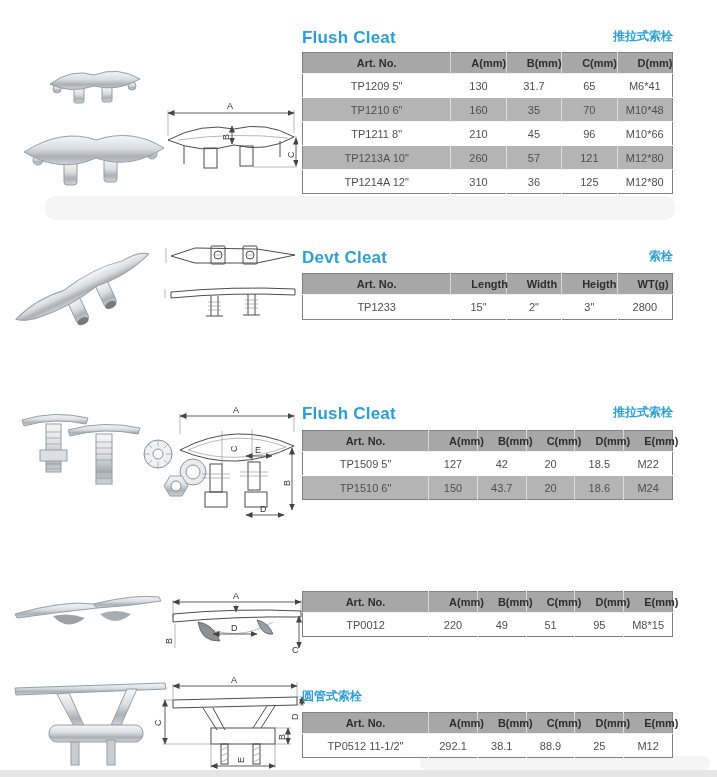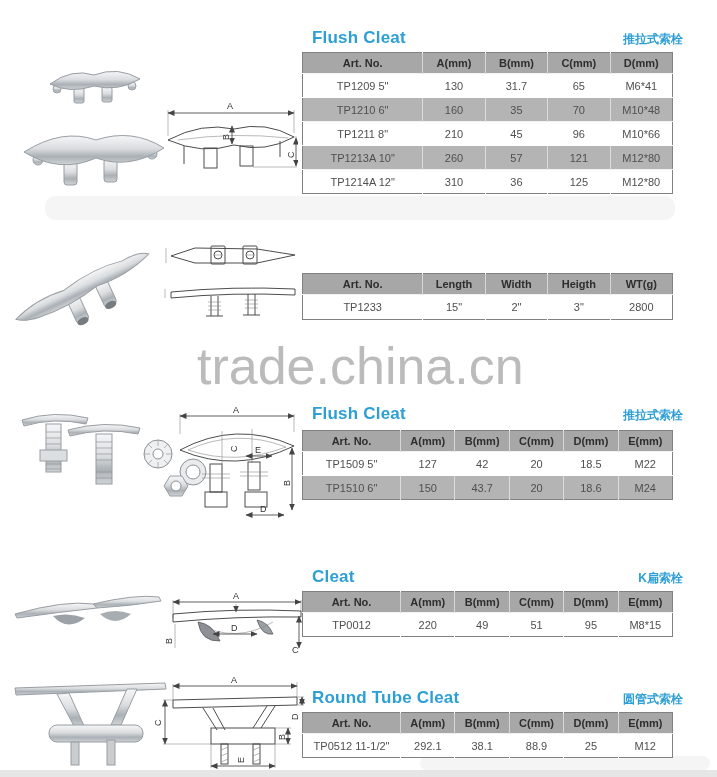--- a/index.html
+++ b/index.html
@@ -4,35 +4,35 @@
 <style>
   html,body { margin:0; padding:0; }
   body {
     width:717px; height:777px; background:#ffffff; position:relative;
     font-family:"Liberation Sans", sans-serif; overflow:hidden;
   }
   .page { position:absolute; left:0; top:0; width:717px; height:777px; }
 
   
   .sec-title {
-    position:absolute; left:312px; width:371px;
-    display:flex; justify-content:space-between; align-items:flex-end;
+    position:absolute; left:302px; width:371px;
+    display:flex; justify-content:space-between; align-items:flex-start;
   }
   .title-en { font-size:17px; font-weight:bold; color:var(--accent); letter-spacing:.2px; }
   .title-zh { font-size:12px; font-weight:bold; color:var(--accent); }
 
   
   table.spec-table {
     position:absolute; left:302px; width:371px;
     border-collapse:collapse; table-layout:fixed;
     border:1px solid #818181; background:#fff;
   }
   .spec-table th {
     background:var(--header-bg); color:#2e2e2e; font-size:11px; font-weight:bold;
-    height:20px; padding:0 6px; border-left:1px solid rgba(255,255,255,.55);
+    height:20px; padding:0 20px; border-left:1px solid rgba(255,255,255,.55);
     text-align:center;
   }
   .spec-table td {
     font-size:11px; color:#4f4f4f; text-align:center; height:23px; padding:0 2px;
     border-left:1px solid rgba(255,255,255,.55); border-top:1px solid rgba(255,255,255,.85);
   }
   .spec-table th:first-child, .spec-table td:first-child { border-left:none; }
   .spec-table tbody tr:nth-child(even) td { background:var(--alt-row); }
   .cols5 th:first-child, .cols5 td:first-child { width:29%; }
   .cols6 th:first-child, .cols6 td:first-child { width:23%; }
@@ -72,21 +72,20 @@
       <marker id="arw" markerWidth="8" markerHeight="8" refX="6.5" refY="3" orient="auto-start-reverse" markerUnits="userSpaceOnUse">
         <path d="M0,0 L7,3 L0,6 Z" fill="#444"></path>
       </marker>
     </defs>
   </svg>
 
   <div class="smudge" style="left:45px;top:196px;width:630px;height:24px"></div>
   <div class="smudge" style="left:420px;top:756px;width:290px;height:14px"></div>
   <div class="bottom-strip"></div>
 
-  <div class="watermark">trade.china.cn</div>
 
   <svg class="illus" style="left:8px;top:40px" width="290" height="155" viewBox="0 0 290 155">
     <g>
       <circle cx="49" cy="49" r="4" class="met"></circle>
         <circle cx="124" cy="46" r="4" class="met"></circle>
       <rect x="66" y="48" width="10" height="15" rx="2" class="met"></rect>
       <rect x="94" y="47" width="10" height="15" rx="2" class="met"></rect>
       <path d="M42,44 Q64,28 86,35 Q110,26 132,39 Q110,52 86,46 Q62,54 42,44 Z" class="met"></path>
       <circle cx="30" cy="120" r="5" class="met"></circle>
         <circle cx="144" cy="114" r="5" class="met"></circle>
@@ -300,20 +299,24 @@
         <tr>
           <td>TP1214A 12"</td>
           <td>310</td>
           <td>36</td>
           <td>125</td>
           <td>M12*80</td>
         </tr>
       </tbody>
     </table>
 
+  <div class="sec-title" style="top:248px">
+    <span class="title-en">Devt Cleat</span>
+    <span class="title-zh">索栓</span>
+  </div>
   <table class="spec-table cols5" id="table-devt" style="top:273px">
       <thead>
         <tr>
           <th>Art. No.</th>
           <th>Length</th>
           <th>Width</th>
           <th>Heigth</th>
           <th>WT(g)</th>
         </tr>
       </thead>
@@ -356,24 +359,20 @@
           <td>TP1510 6"</td>
           <td>150</td>
           <td>43.7</td>
           <td>20</td>
           <td>18.6</td>
           <td>M24</td>
         </tr>
       </tbody>
     </table>
 
-  <div class="sec-title" style="top:567px">
-    <span class="title-en">Cleat</span>
-    <span class="title-zh">K扁索栓</span>
-  </div>
   <table class="spec-table cols6" style="top:591px">
       <thead>
         <tr>
           <th>Art. No.</th>
           <th>A(mm)</th>
           <th>B(mm)</th>
           <th>C(mm)</th>
           <th>D(mm)</th>
           <th>E(mm)</th>
         </tr>
@@ -384,21 +383,20 @@
           <td>220</td>
           <td>49</td>
           <td>51</td>
           <td>95</td>
           <td>M8*15</td>
         </tr>
       </tbody>
     </table>
 
   <div class="sec-title" style="top:688px">
-    <span class="title-en">Round Tube Cleat</span>
     <span class="title-zh">圆管式索栓</span>
   </div>
   <table class="spec-table cols6" style="top:712px">
       <thead>
         <tr>
           <th>Art. No.</th>
           <th>A(mm)</th>
           <th>B(mm)</th>
           <th>C(mm)</th>
           <th>D(mm)</th>

